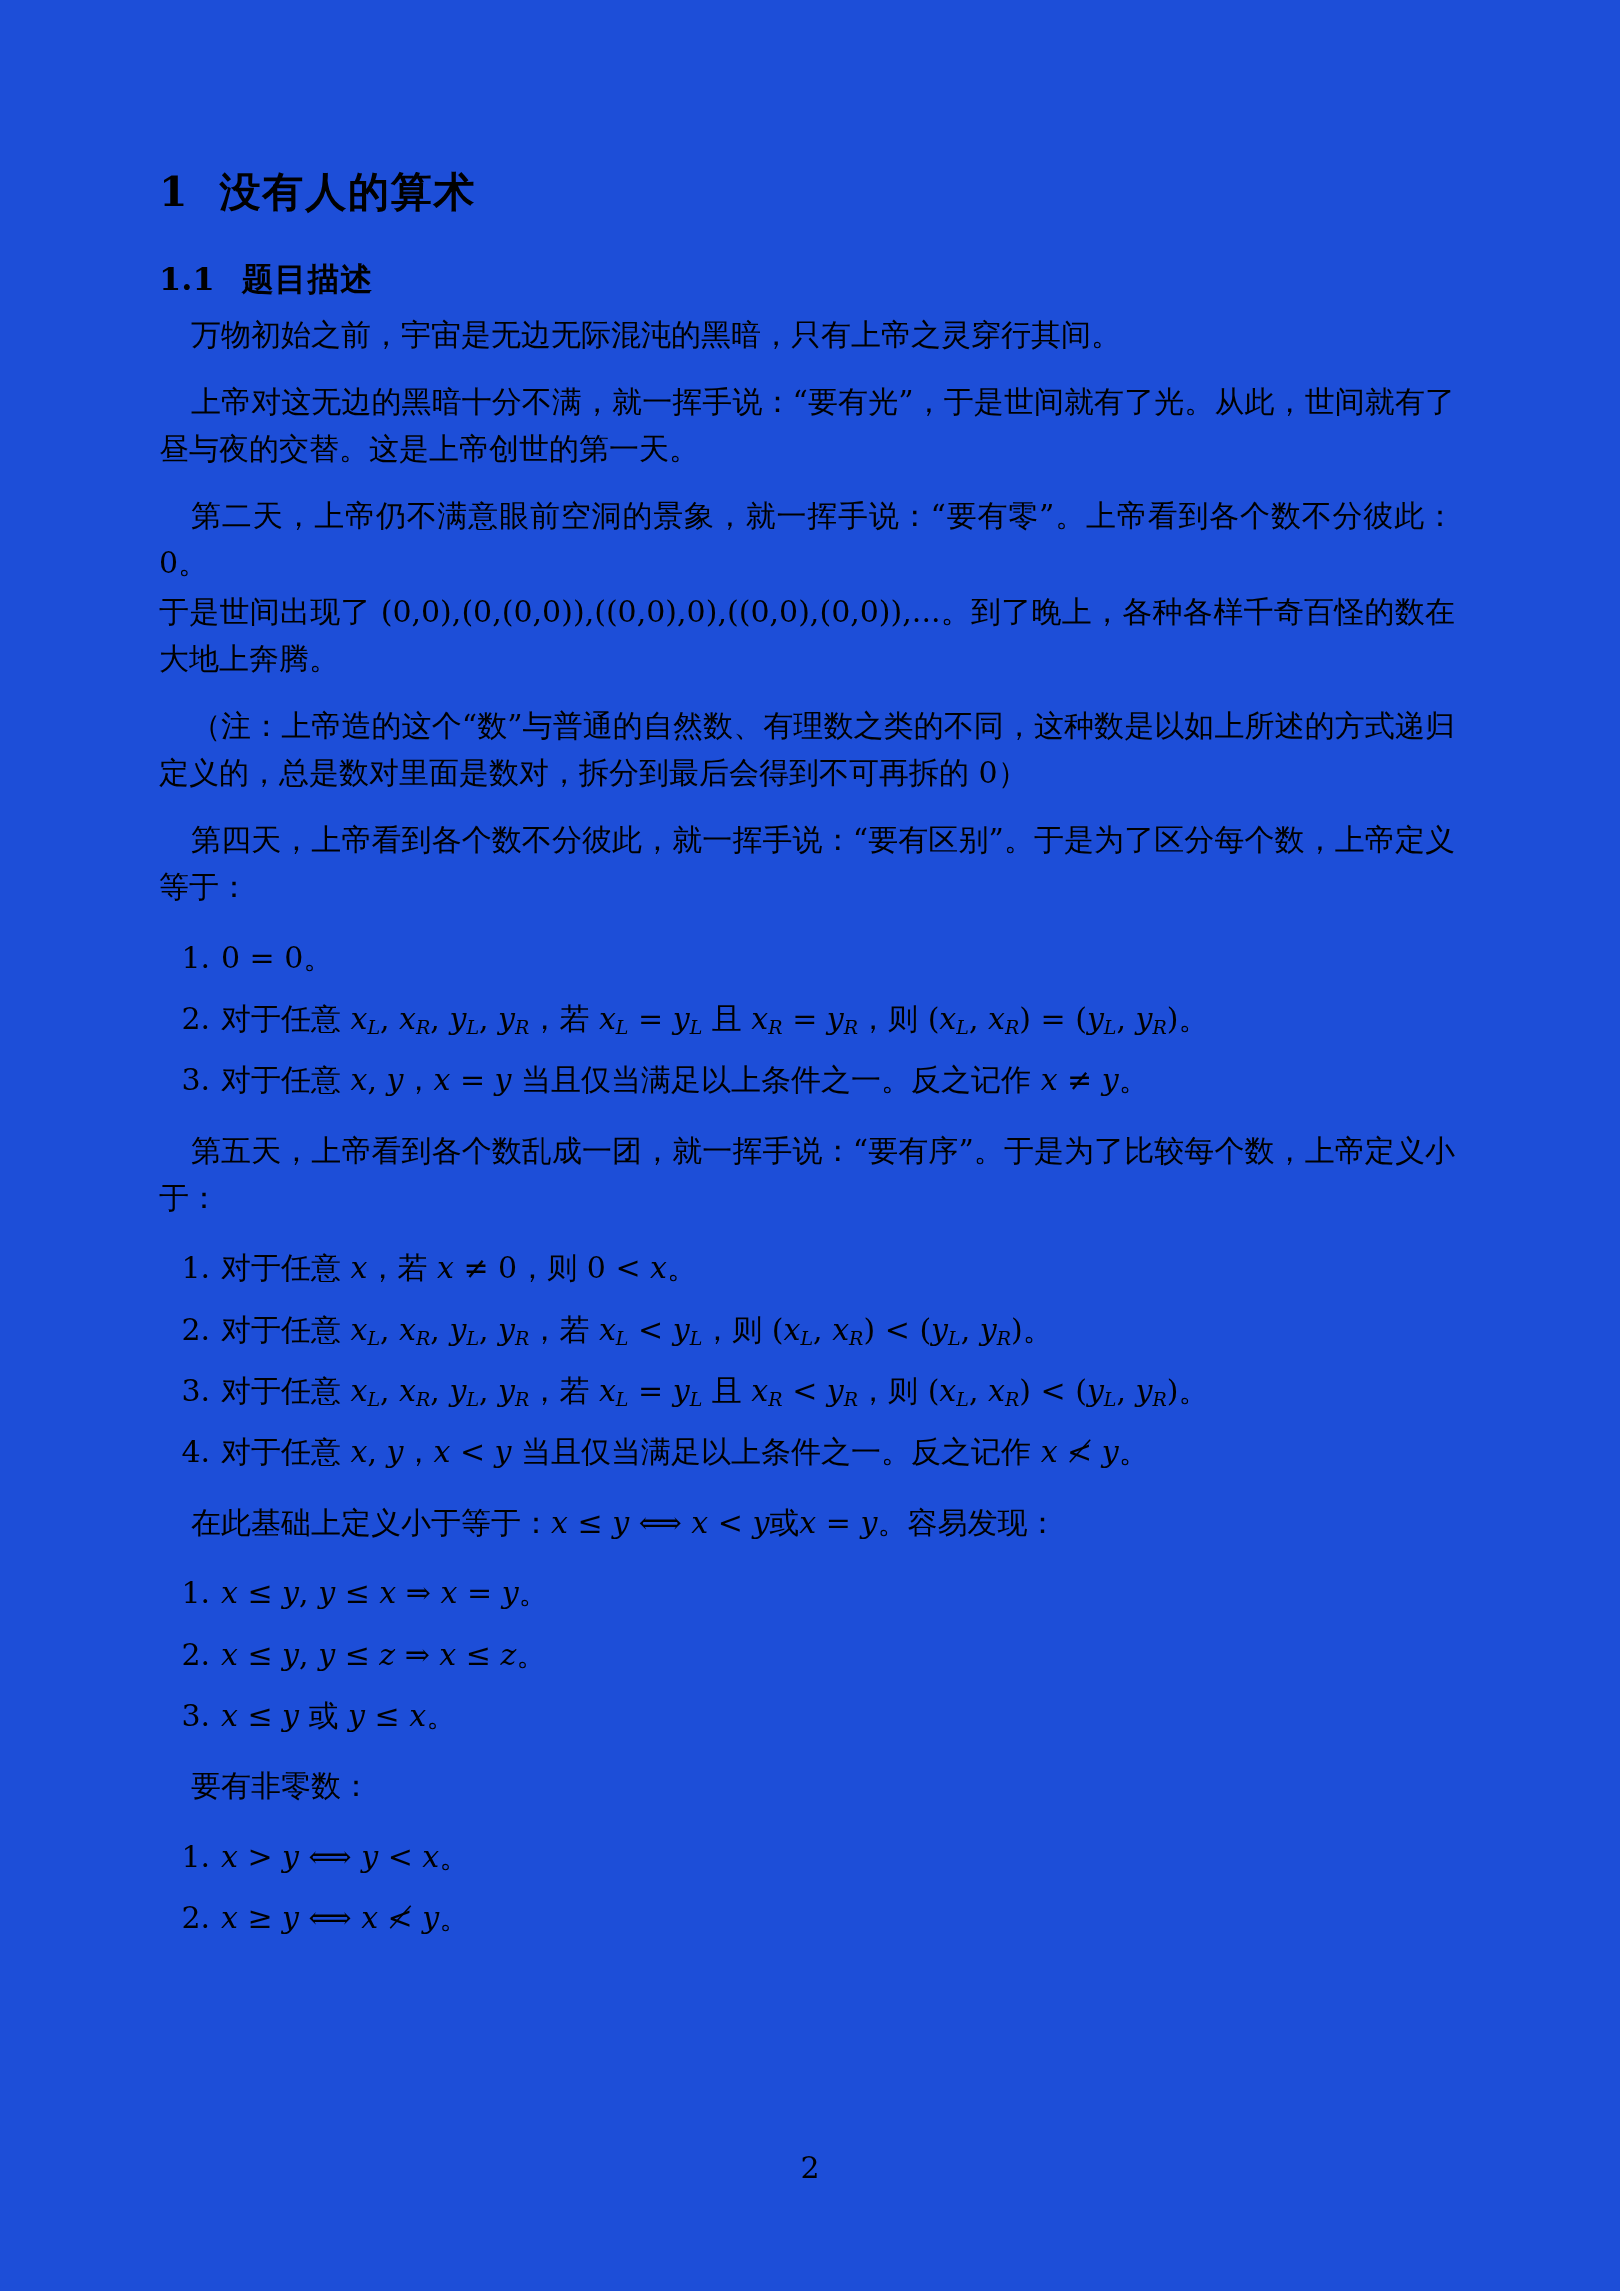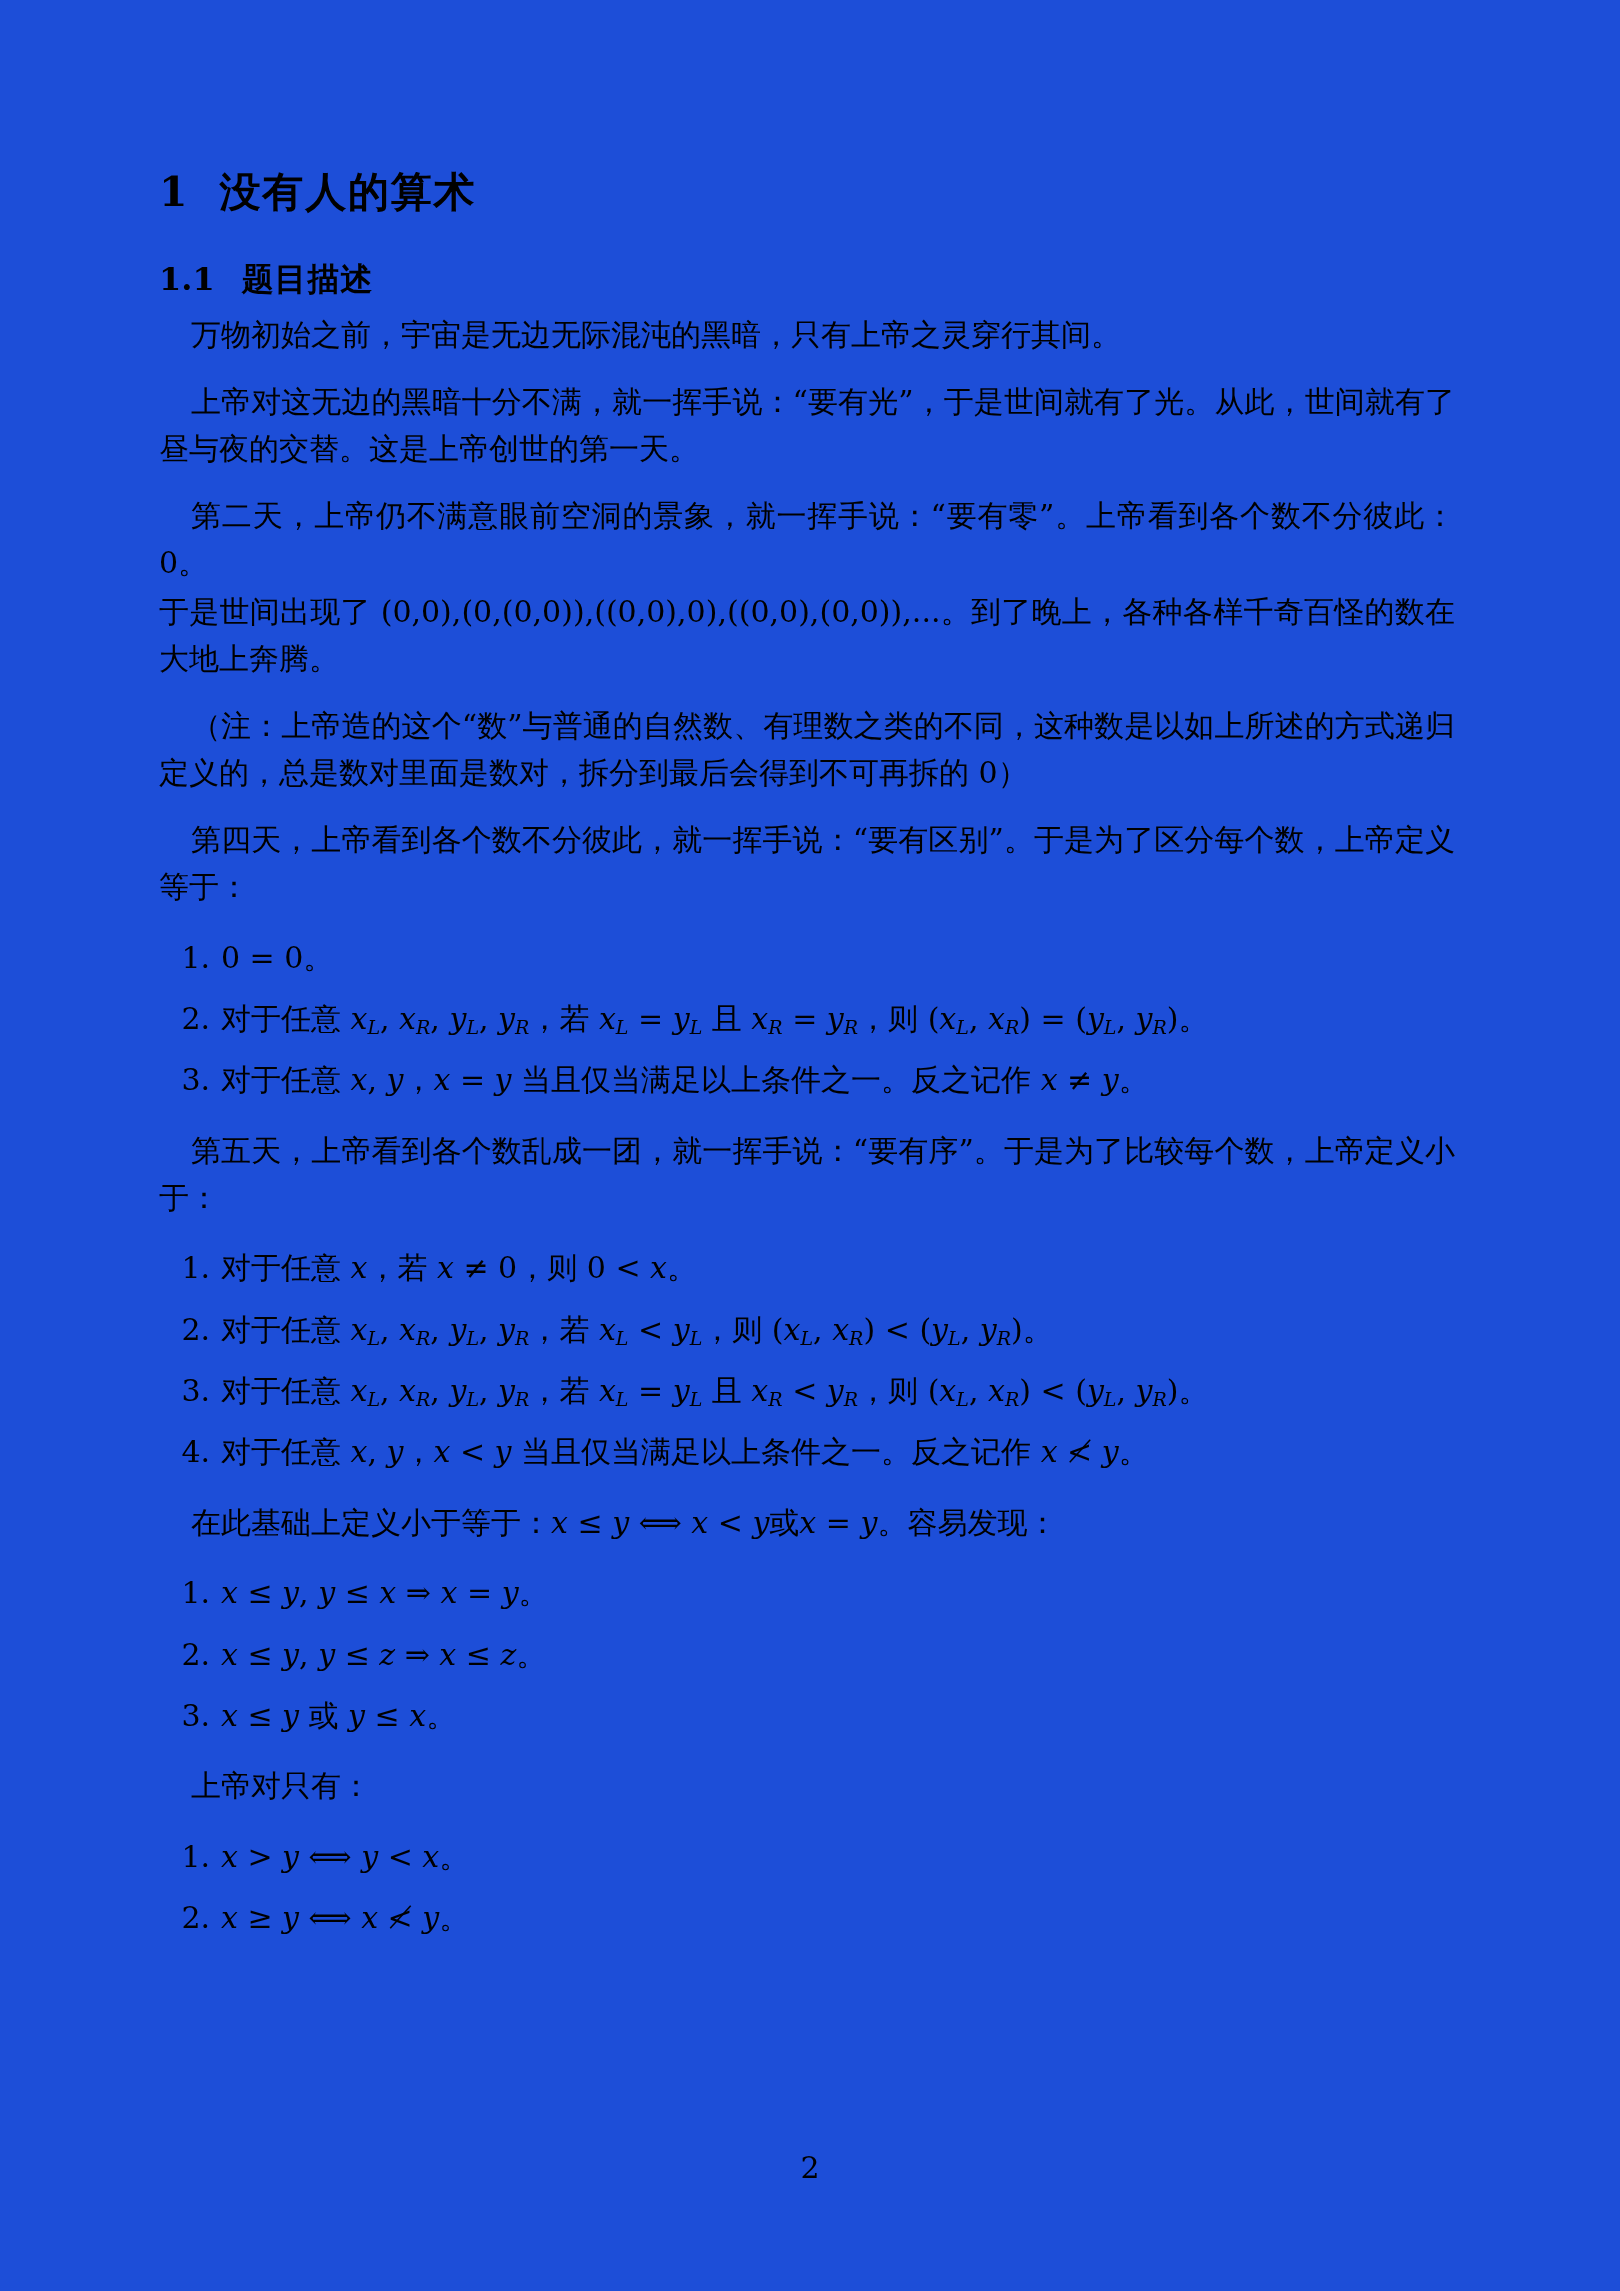--- a/index.html
+++ b/index.html
@@ -102,21 +102,21 @@
     <div class="item">
       <span class="label">2.</span>
       <span class="runs"><span class="math"><span class="it">x</span><span> </span><span>≤</span><span> </span><span class="it">y</span><span>,</span><span> </span><span class="it">y</span><span> </span><span>≤</span><span> </span><span class="it">z</span><span> </span><span>⇒</span><span> </span><span class="it">x</span><span> </span><span>≤</span><span> </span><span class="it">z</span></span><span>。</span></span>
     </div>
     <div class="item">
       <span class="label">3.</span>
       <span class="runs"><span class="math"><span class="it">x</span><span> </span><span>≤</span><span> </span><span class="it">y</span></span><span> 或 </span><span class="math"><span class="it">y</span><span> </span><span>≤</span><span> </span><span class="it">x</span></span><span>。</span></span>
     </div>
   </div>
 
-  <div class="para indent"><span>上帝对只有：</span></div>
+  <div class="para indent"><span>要有非零数：</span></div>
 
   <div class="list">
     <div class="item">
       <span class="label">1.</span>
       <span class="runs"><span class="math"><span class="it">x</span><span> </span><span>&gt;</span><span> </span><span class="it">y</span><span> </span><span>⟺</span><span> </span><span class="it">y</span><span> </span><span>&lt;</span><span> </span><span class="it">x</span></span><span>。</span></span>
     </div>
     <div class="item">
       <span class="label">2.</span>
       <span class="runs"><span class="math"><span class="it">x</span><span> </span><span>≥</span><span> </span><span class="it">y</span><span> </span><span>⟺</span><span> </span><span class="it">x</span><span> </span><span>≮</span><span> </span><span class="it">y</span></span><span>。</span></span>
     </div>

